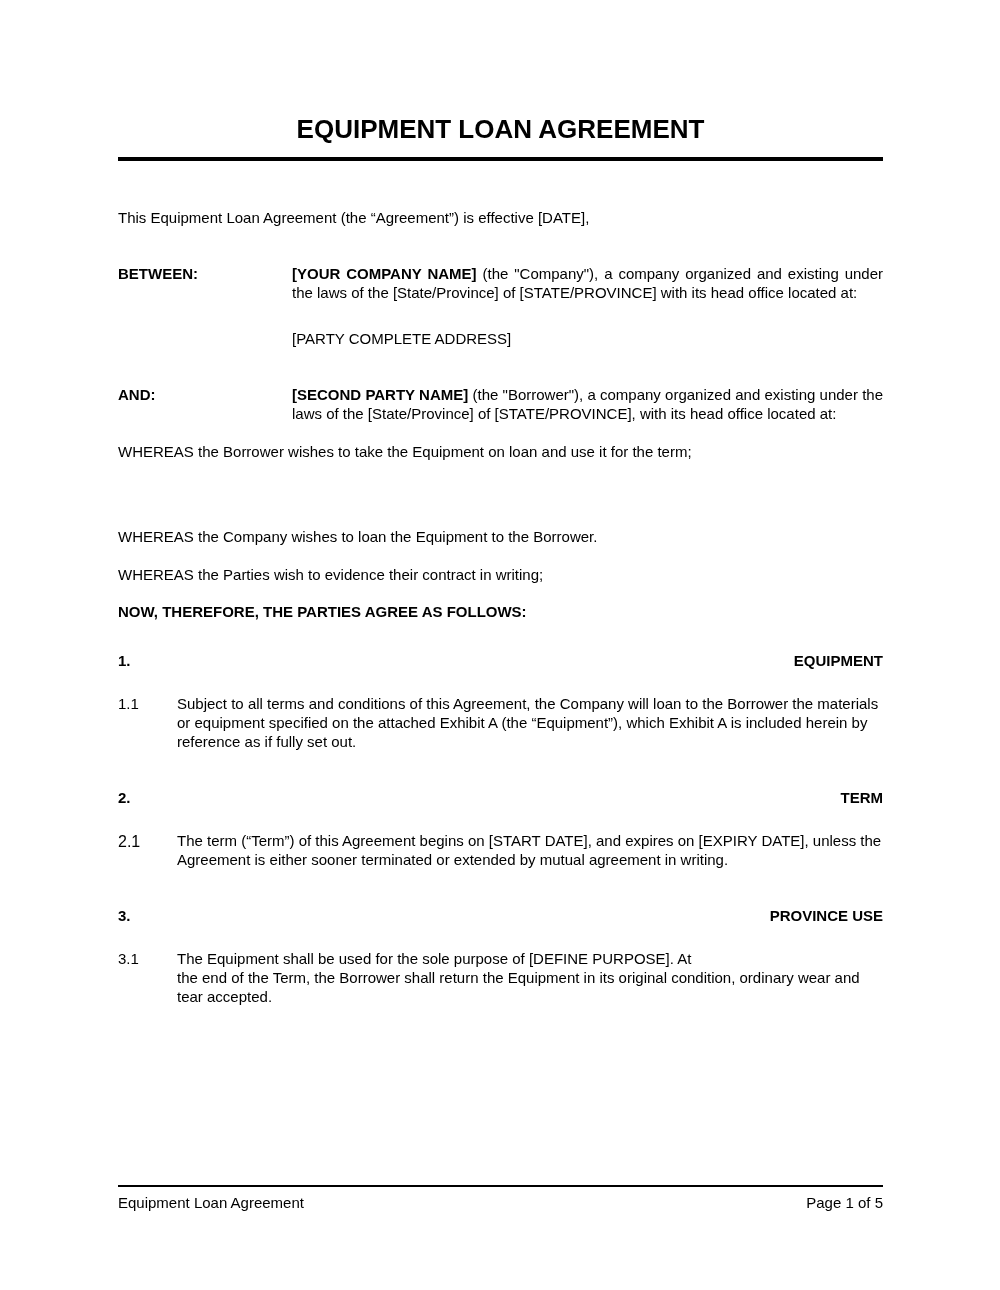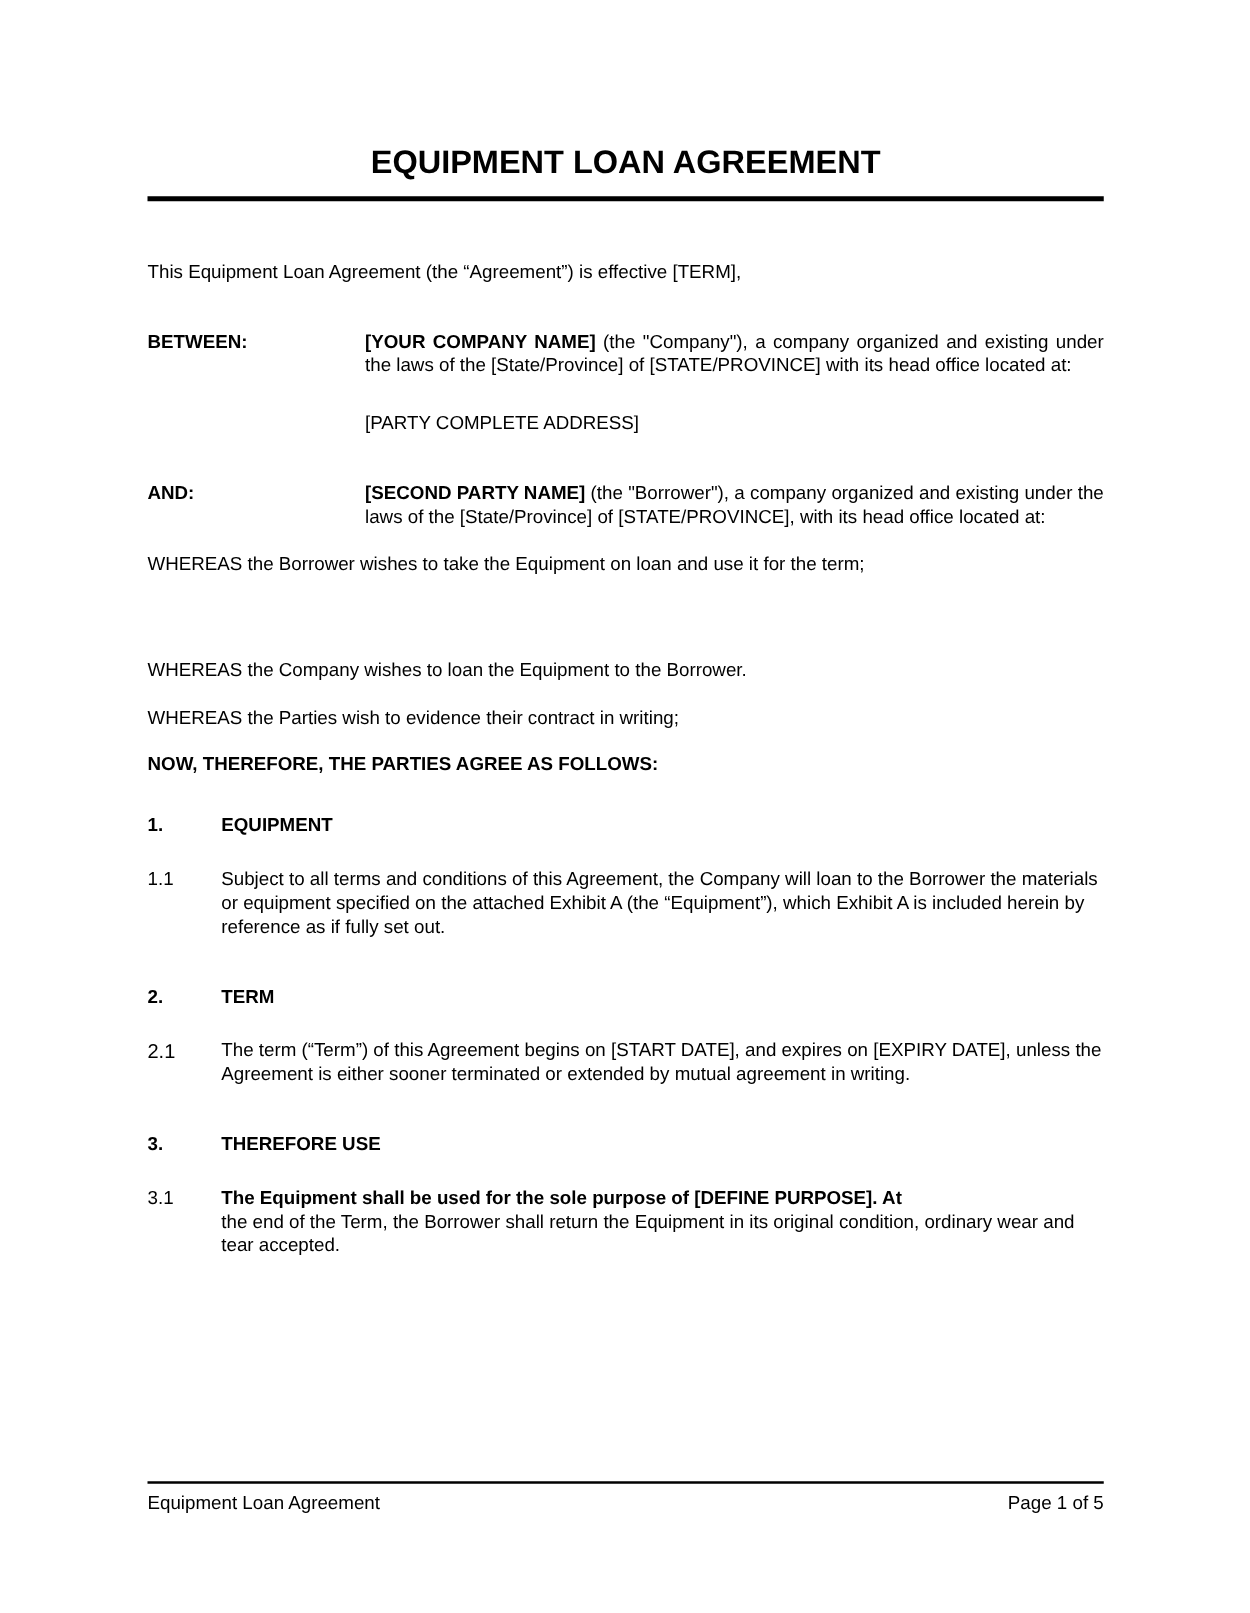--- a/index.html
+++ b/index.html
@@ -43,27 +43,27 @@
   .party-text { margin: 0; text-align: justify; }
   .party-address { margin: 27px 0 0 0; }
 
   .whereas { margin: 19px 0 0 0; }
   .whereas-first { margin-top: 66px; }
   .now-therefore { margin: 18px 0 0 0; font-weight: bold; }
 
   .section-head { display: flex; margin-top: 37px; font-weight: bold; }
   .section-head.first { margin-top: 30px; }
   .sec-num { width: 59px; flex-shrink: 0; }
-  .sec-heading { flex: 1; margin: 0; }
+  .sec-heading { flex: 1; margin: 0; text-align: right; }
 
   .clause { display: flex; margin-top: 24px; }
   .clause-num { width: 59px; flex-shrink: 0; }
   .clause-num.small { font-size: 16px; padding-top: 1px; }
   .clause-text { flex: 1; margin: 0; }
-  .block { display: block; font-weight: bold; }
+  .block { display: block; }
 
   .footer {
     position: absolute;
     left: 118px;
     top: 1185px;
     width: 765px;
     border-top: 2px solid #000000;
     padding-top: 6px;
     display: flex;
     justify-content: space-between;
@@ -72,21 +72,21 @@
   }
 </style>
 </head>
 <body>
 
 <div class="doc">
 
   <h1 class="title">EQUIPMENT LOAN AGREEMENT</h1>
   <div class="rule-thick"></div>
 
-  <p class="intro">This Equipment Loan Agreement (the “Agreement”) is effective [TERM],</p>
+  <p class="intro">This Equipment Loan Agreement (the “Agreement”) is effective [DATE],</p>
 
   <div class="party">
     <div class="party-label">BETWEEN:</div>
     <div class="party-body">
       <p class="party-text"><b>[YOUR COMPANY NAME]</b><span> (the "Company"), a company organized and existing under the laws of the [State/Province] of [STATE/PROVINCE] with its head office located at:</span></p>
       <p class="party-address">[PARTY COMPLETE ADDRESS]</p>
     </div>
   </div>
 
   <div class="party">
@@ -114,21 +114,21 @@
     <div class="sec-num">2.</div>
     <h2 class="sec-heading" style="font-size:15px;">TERM</h2>
   </div>
   <div class="clause">
     <div class="clause-num small">2.1</div>
     <p class="clause-text">The term (“Term”) of this Agreement begins on [START DATE], and expires on [EXPIRY DATE], unless the Agreement is either sooner terminated or extended by mutual agreement in writing.</p>
   </div>
 
   <div class="section-head">
     <div class="sec-num">3.</div>
-    <h2 class="sec-heading" style="font-size:15px;">THEREFORE USE</h2>
+    <h2 class="sec-heading" style="font-size:15px;">PROVINCE USE</h2>
   </div>
   <div class="clause">
     <div class="clause-num">3.1</div>
     <p class="clause-text"><span class="block">The Equipment shall be used for the sole purpose of [DEFINE PURPOSE]. At</span><span>the end of the Term, the Borrower shall return the Equipment in its original condition, ordinary wear and tear accepted.</span></p>
   </div>
 
 </div>
 
 <div class="footer">
   <span>Equipment Loan Agreement</span>

